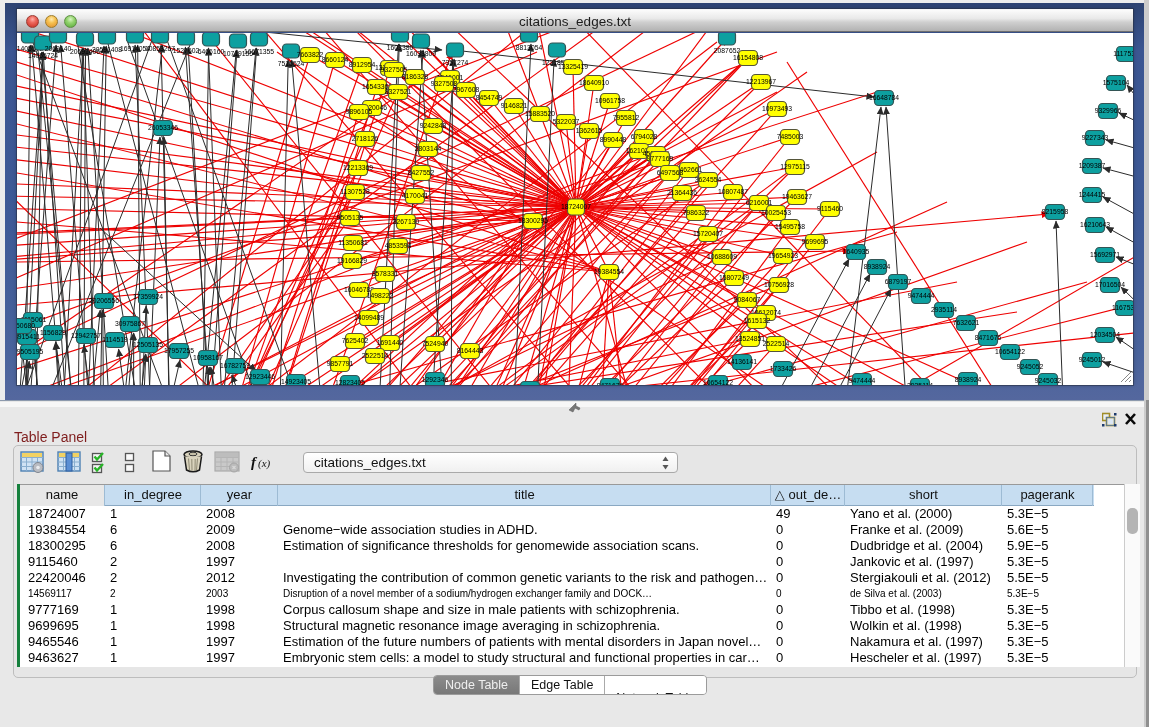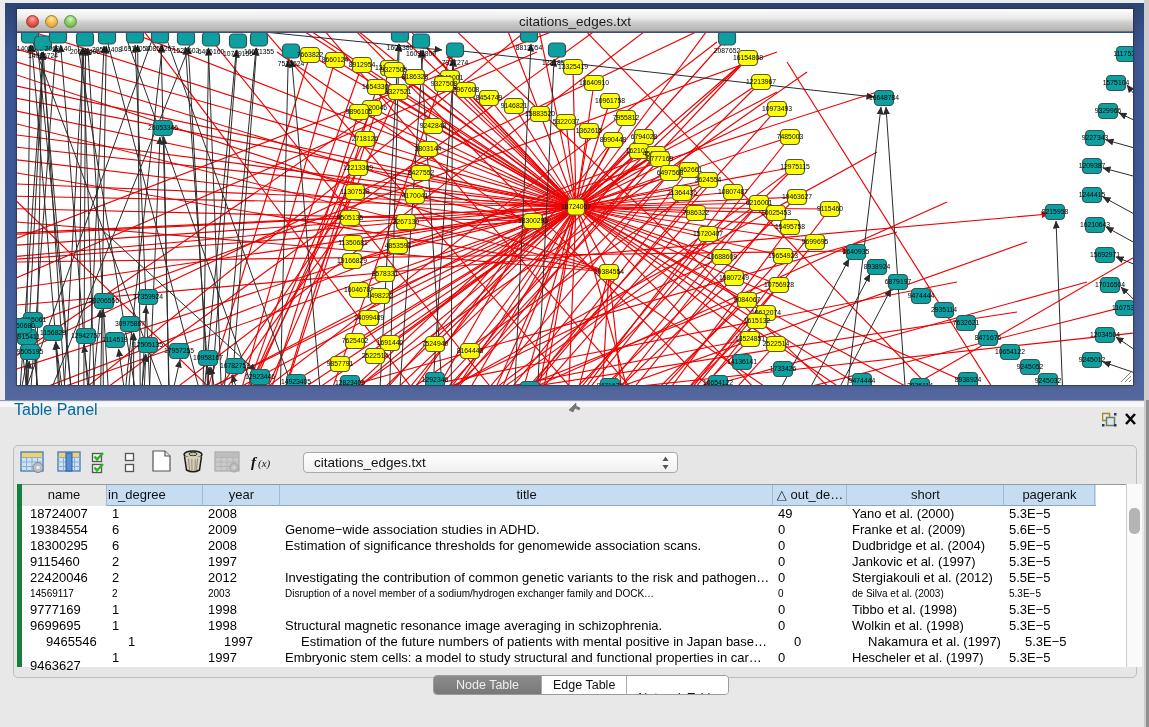--- a/index.html
+++ b/index.html
@@ -661,21 +661,21 @@
     </div>
   </div>
 </div>
 
 <div class="abs" style="left:0;top:400px;width:1149px;height:327px;background:#e8e8e8;border-top:1px solid #8d9aad">
   <div class="abs" style="left:0;top:1px;width:1149px;height:5px;background:#f7f7f7"></div>
 
   <svg class="abs" style="left:568px;top:0px" width="14" height="12">
       <path d="M1,9 L8,2 L8,5 L12,7 L11,9 L7,7 L5,11 Z" fill="#777" stroke="#555" stroke-width="0.5"></path>
     </svg>
-  <div class="abs" style="left:14px;top:0;font-size:16px;color:#0369a1">Table Panel</div>
+  <div class="abs" style="left:14px;top:28px;font-size:14px;color:#7f1d1d">Table Panel</div>
 
   <svg class="abs" style="left:1102px;top:11px" width="16" height="15" viewBox="0 0 16 15">
     <rect x="0.5" y="1.5" width="7" height="7" fill="#e8eef8" stroke="#a08c28" stroke-width="1.6"></rect>
     <rect x="4.5" y="5.5" width="8" height="8" fill="#dbe6f4" stroke="#a08c28" stroke-width="1.6"></rect>
     <rect x="4.5" y="5.5" width="8" height="8" fill="none" stroke="#5577a0" stroke-width="0.8"></rect>
     <rect x="12" y="1" width="2.5" height="2.5" fill="#1d3a6b"></rect>
       <rect x="0" y="12" width="2.5" height="2.5" fill="#1d3a6b"></rect>
       <rect x="12" y="12" width="2.5" height="2.5" fill="#1d3a6b"></rect>
   </svg>
   <svg class="abs" style="left:1124px;top:11px" width="13" height="13">
@@ -739,25 +739,25 @@
   </div>
 
   <div class="abs" style="left:303px;top:51px;width:375px;height:21px;background:linear-gradient(180deg,#ffffff,#f0f0f0);border:1px solid #a9a9a9;border-radius:4px">
     <div class="abs" style="left:10px;top:0;font-size:13.5px;line-height:19px;color:#111">citations_edges.txt</div>
     <svg class="abs" style="right:7px;top:3px" width="9" height="14">
         <path d="M4.5 0.5 L7.5 5 H1.5 Z" fill="#555"></path>
         <path d="M4.5 13.5 L1.5 9 H7.5 Z" fill="#555"></path>
       </svg>
   </div>
 
-  <div class="abs" style="left:17px;top:83px;width:1120px;height:183px;background:#fff;border-left:5px solid #15803d">
+  <div class="abs" style="left:17px;top:83px;width:1120px;height:183px;background:#fff;border-left:3px solid #15803d">
     <div class="abs" style="left:0;top:0;width:1120px;height:22px;background:#fff;border-top:1px solid #999"></div>
     <div class="abs" style="left:0;top:1px;width:1074px;height:21px;background:#c6ddf1;border-bottom:1px solid #8aa8c2;font-size:13px;color:#111">
         <div style="position:absolute;left:0px;top:0;width:85px;height:21px;background:#e7e7e7;border-right:1px solid #9dbbd4;text-align:center;line-height:20px">name</div>
-        <div style="position:absolute;left:86px;top:0;width:95px;height:21px;border-right:1px solid #9dbbd4;line-height:20px">in_degree</div>
+        <div style="position:absolute;left:86px;top:0;width:95px;height:21px;border-right:1px solid #9dbbd4;text-align:center;line-height:20px">in_degree</div>
         <div style="position:absolute;left:182px;top:0;width:76px;height:21px;border-right:1px solid #9dbbd4;text-align:center;line-height:20px">year</div>
         <div style="position:absolute;left:259px;top:0;width:492px;height:21px;border-right:1px solid #9dbbd4;text-align:center;line-height:20px">title</div>
         <div style="position:absolute;left:752px;top:0;width:73px;height:21px;border-right:1px solid #9dbbd4;text-align:center;line-height:20px">△ out_de…</div>
         <div style="position:absolute;left:826px;top:0;width:156px;height:21px;border-right:1px solid #9dbbd4;text-align:center;line-height:20px">short</div>
         <div style="position:absolute;left:983px;top:0;width:90px;height:21px;border-right:1px solid #9dbbd4;text-align:center;line-height:20px">pagerank</div>
       </div>
     <div class="abs" style="left:0;top:22px;width:1105px;height:161px;color:#000">
 <div style="position:absolute;left:0;top:0px;width:1105px;height:16px;font-size:13px;line-height:16px">
           <div style="position:absolute;left:8px;width:78px;top:0;white-space:nowrap;overflow:hidden">18724007</div>
           <div style="position:absolute;left:90px;width:92px;top:0;white-space:nowrap;overflow:hidden">1</div>
@@ -807,59 +807,60 @@
           <div style="position:absolute;left:186px;width:73px;top:0;white-space:nowrap;overflow:hidden">2003</div>
           <div style="position:absolute;left:263px;width:489px;top:0;white-space:nowrap;overflow:hidden">Disruption of a novel member of a sodium/hydrogen exchanger family and DOCK…</div>
           <div style="position:absolute;left:756px;width:70px;top:0;white-space:nowrap;overflow:hidden">0</div>
           <div style="position:absolute;left:830px;width:153px;top:0;white-space:nowrap;overflow:hidden">de Silva et al. (2003)</div>
           <div style="position:absolute;left:987px;width:87px;top:0;white-space:nowrap;overflow:hidden">5.3E−5</div>
         </div>
 <div style="position:absolute;left:0;top:96px;width:1105px;height:16px;font-size:13px;line-height:16px">
           <div style="position:absolute;left:8px;width:78px;top:0;white-space:nowrap;overflow:hidden">9777169</div>
           <div style="position:absolute;left:90px;width:92px;top:0;white-space:nowrap;overflow:hidden">1</div>
           <div style="position:absolute;left:186px;width:73px;top:0;white-space:nowrap;overflow:hidden">1998</div>
+          <div style="position:absolute;left:263px;width:489px;top:0;white-space:nowrap;overflow:hidden">Corpus callosum shape and size in male patients with schizophrenia.</div>
           <div style="position:absolute;left:756px;width:70px;top:0;white-space:nowrap;overflow:hidden">0</div>
           <div style="position:absolute;left:830px;width:153px;top:0;white-space:nowrap;overflow:hidden">Tibbo et al. (1998)</div>
           <div style="position:absolute;left:987px;width:87px;top:0;white-space:nowrap;overflow:hidden">5.3E−5</div>
         </div>
 <div style="position:absolute;left:0;top:112px;width:1105px;height:16px;font-size:13px;line-height:16px">
           <div style="position:absolute;left:8px;width:78px;top:0;white-space:nowrap;overflow:hidden">9699695</div>
           <div style="position:absolute;left:90px;width:92px;top:0;white-space:nowrap;overflow:hidden">1</div>
           <div style="position:absolute;left:186px;width:73px;top:0;white-space:nowrap;overflow:hidden">1998</div>
           <div style="position:absolute;left:263px;width:489px;top:0;white-space:nowrap;overflow:hidden">Structural magnetic resonance image averaging in schizophrenia.</div>
           <div style="position:absolute;left:756px;width:70px;top:0;white-space:nowrap;overflow:hidden">0</div>
           <div style="position:absolute;left:830px;width:153px;top:0;white-space:nowrap;overflow:hidden">Wolkin et al. (1998)</div>
           <div style="position:absolute;left:987px;width:87px;top:0;white-space:nowrap;overflow:hidden">5.3E−5</div>
         </div>
-<div style="position:absolute;left:16px;top:128px;width:1105px;height:16px;font-size:13px;line-height:16px">
+<div style="position:absolute;left:0;top:128px;width:1105px;height:16px;font-size:13px;line-height:16px">
           <div style="position:absolute;left:8px;width:78px;top:0;white-space:nowrap;overflow:hidden">9465546</div>
           <div style="position:absolute;left:90px;width:92px;top:0;white-space:nowrap;overflow:hidden">1</div>
           <div style="position:absolute;left:186px;width:73px;top:0;white-space:nowrap;overflow:hidden">1997</div>
-          <div style="position:absolute;left:263px;width:489px;top:0;white-space:nowrap;overflow:hidden">Estimation of the future numbers of patients with mental positive in Japan base…</div>
+          <div style="position:absolute;left:263px;width:489px;top:0;white-space:nowrap;overflow:hidden">Estimation of the future numbers of patients with mental disorders in Japan novel…</div>
           <div style="position:absolute;left:756px;width:70px;top:0;white-space:nowrap;overflow:hidden">0</div>
           <div style="position:absolute;left:830px;width:153px;top:0;white-space:nowrap;overflow:hidden">Nakamura et al. (1997)</div>
           <div style="position:absolute;left:987px;width:87px;top:0;white-space:nowrap;overflow:hidden">5.3E−5</div>
         </div>
 <div style="position:absolute;left:0;top:144px;width:1105px;height:16px;font-size:13px;line-height:16px">
-          <div style="position:absolute;left:8px;width:78px;top:8px;white-space:nowrap;overflow:hidden">9463627</div>
+          <div style="position:absolute;left:8px;width:78px;top:0;white-space:nowrap;overflow:hidden">9463627</div>
           <div style="position:absolute;left:90px;width:92px;top:0;white-space:nowrap;overflow:hidden">1</div>
           <div style="position:absolute;left:186px;width:73px;top:0;white-space:nowrap;overflow:hidden">1997</div>
           <div style="position:absolute;left:263px;width:489px;top:0;white-space:nowrap;overflow:hidden">Embryonic stem cells: a model to study structural and functional properties in car…</div>
           <div style="position:absolute;left:756px;width:70px;top:0;white-space:nowrap;overflow:hidden">0</div>
           <div style="position:absolute;left:830px;width:153px;top:0;white-space:nowrap;overflow:hidden">Hescheler et al. (1997)</div>
           <div style="position:absolute;left:987px;width:87px;top:0;white-space:nowrap;overflow:hidden">5.3E−5</div>
         </div>
     </div>
 
     <div class="abs" style="left:1104px;top:0;width:16px;height:183px;background:#fafafa;border-left:1px solid #ccc"></div>
     <div class="abs" style="left:1106.5px;top:24px;width:11px;height:26px;background:#b4b4b4;border-radius:5px"></div>
   </div>
 
   <div class="abs" style="left:433px;top:274px;height:20px;display:flex;border:1px solid #9b9b9b;border-radius:4px;overflow:hidden;font-size:12.5px;line-height:18px">
-    <div style="background:linear-gradient(180deg,#8c8c8c,#787878);color:#efefef;padding:0 22px">Node Table</div>
+    <div style="background:linear-gradient(180deg,#8c8c8c,#787878);color:#efefef;padding:0 11px">Node Table</div>
     <div style="background:#fff;color:#111;padding:0 11px;border-left:1px solid #aaa">Edge Table</div>
     <div style="background:#fff;color:#111;padding:13px 11px;border-left:1px solid #aaa">Network Table</div>
   </div>
 
 </div>
 
 <div class="abs" style="left:1144px;top:0;width:5px;height:727px;background:#cccccc"></div>
 <div class="abs" style="left:1146px;top:400px;width:3px;height:327px;background:#909090"></div>
 
 </body></html>

